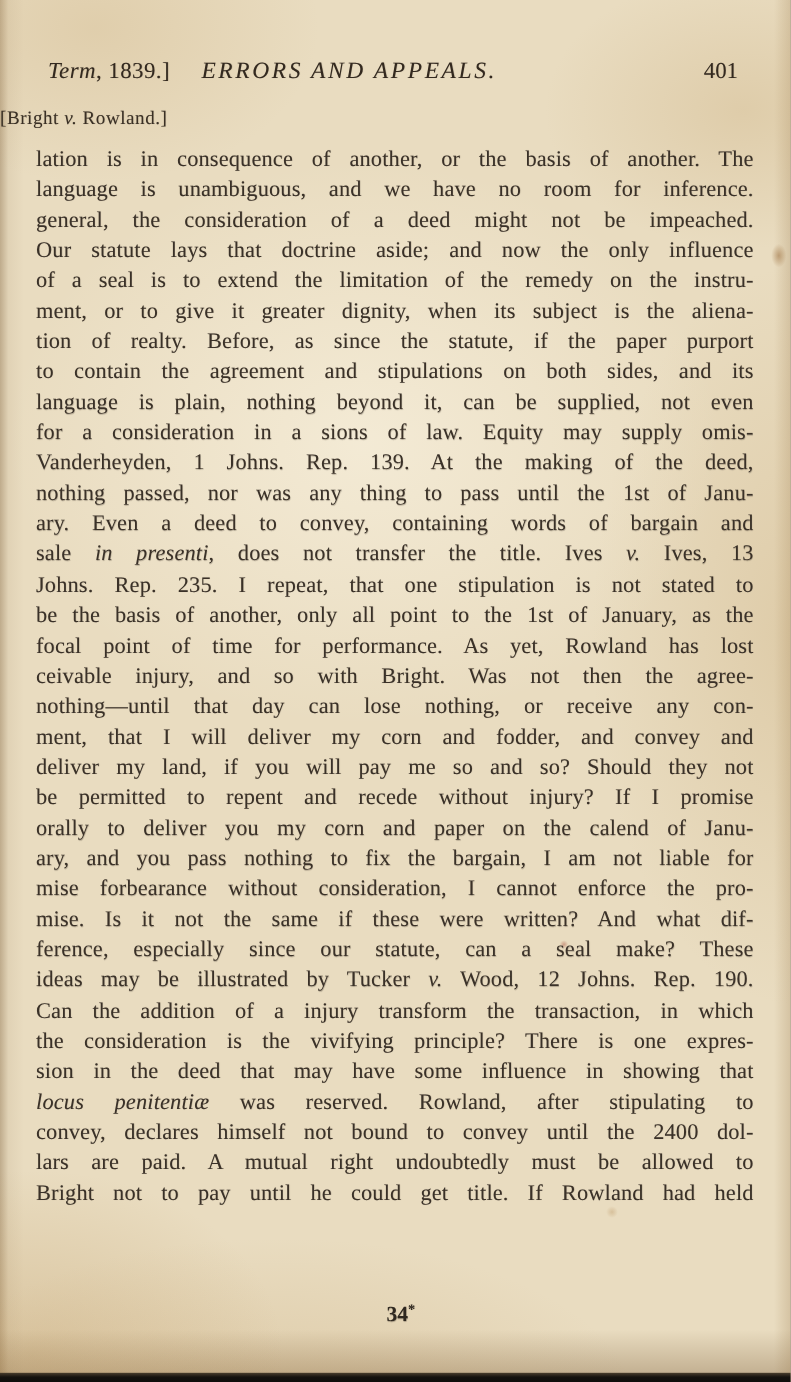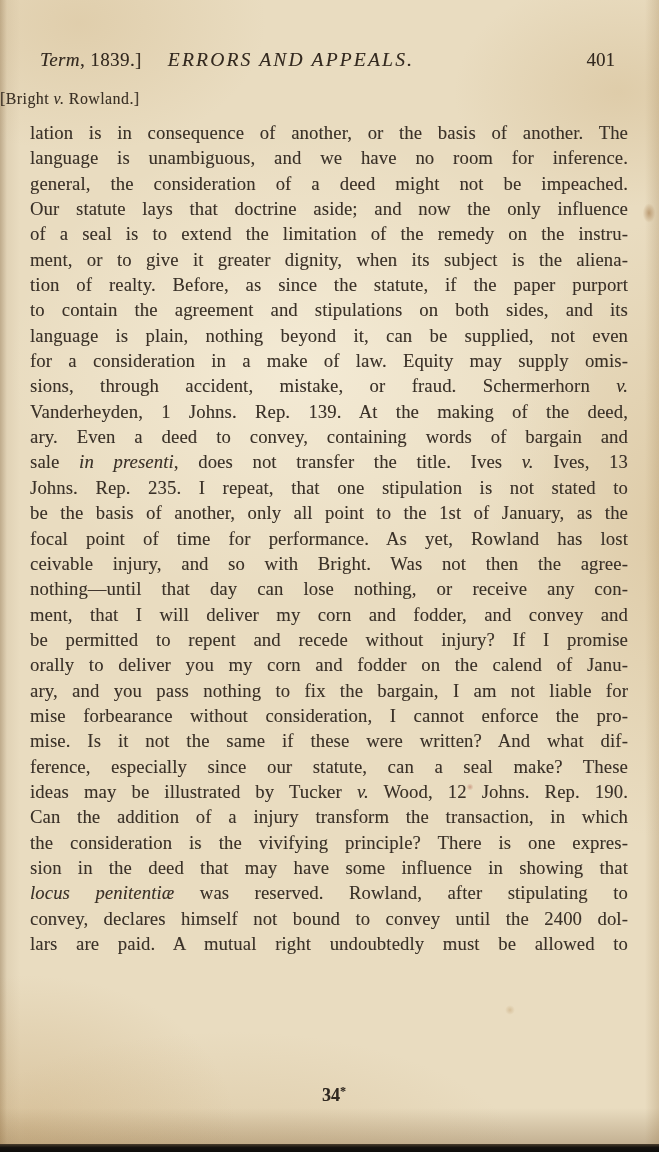--- a/index.html
+++ b/index.html
@@ -58,42 +58,44 @@
   <div class="body">
       <div class="line"><span>lation is in consequence of another, or the basis of another. The</span></div>
       <div class="line"><span>language is unambiguous, and we have no room for inference.</span></div>
       <div class="line"><span>general, the consideration of a deed might not be impeached.</span></div>
       <div class="line"><span>Our statute lays that doctrine aside; and now the only influence</span></div>
       <div class="line"><span>of a seal is to extend the limitation of the remedy on the instru-</span></div>
       <div class="line"><span>ment, or to give it greater dignity, when its subject is the aliena-</span></div>
       <div class="line"><span>tion of realty. Before, as since the statute, if the paper purport</span></div>
       <div class="line"><span>to contain the agreement and stipulations on both sides, and its</span></div>
       <div class="line"><span>language is plain, nothing beyond it, can be supplied, not even</span></div>
-      <div class="line"><span>for a consideration in a make of law. Equity may supply omis-</span></div>
-      <div class="line"><span>sions, through accident, mistake, or fraud. Schermerhorn </span><i>v.</i><span></span></div>
+      <div class="line"><span>for a consideration in a sions of law. Equity may supply omis-</span></div>
       <div class="line"><span>Vanderheyden, 1 Johns. Rep. 139. At the making of the deed,</span></div>
+      <div class="line"><span>nothing passed, nor was any thing to pass until the 1st of Janu-</span></div>
       <div class="line"><span>ary. Even a deed to convey, containing words of bargain and</span></div>
       <div class="line"><span>sale </span><i>in presenti</i><span>, does not transfer the title. Ives </span><i>v.</i><span> Ives, 13</span></div>
       <div class="line"><span>Johns. Rep. 235. I repeat, that one stipulation is not stated to</span></div>
       <div class="line"><span>be the basis of another, only all point to the 1st of January, as the</span></div>
       <div class="line"><span>focal point of time for performance. As yet, Rowland has lost</span></div>
       <div class="line"><span>ceivable injury, and so with Bright. Was not then the agree-</span></div>
       <div class="line"><span>nothing—until that day can lose nothing, or receive any con-</span></div>
       <div class="line"><span>ment, that I will deliver my corn and fodder, and convey and</span></div>
+      <div class="line"><span>deliver my land, if you will pay me so and so? Should they not</span></div>
       <div class="line"><span>be permitted to repent and recede without injury? If I promise</span></div>
-      <div class="line"><span>orally to deliver you my corn and fodder on the calend of Janu-</span></div>
+      <div class="line"><span>orally to deliver you my corn and paper on the calend of Janu-</span></div>
       <div class="line"><span>ary, and you pass nothing to fix the bargain, I am not liable for</span></div>
       <div class="line"><span>mise forbearance without consideration, I cannot enforce the pro-</span></div>
       <div class="line"><span>mise. Is it not the same if these were written? And what dif-</span></div>
       <div class="line"><span>ference, especially since our statute, can a seal make? These</span></div>
       <div class="line"><span>ideas may be illustrated by Tucker </span><i>v.</i><span> Wood, 12 Johns. Rep. 190.</span></div>
       <div class="line"><span>Can the addition of a injury transform the transaction, in which</span></div>
       <div class="line"><span>the consideration is the vivifying principle? There is one expres-</span></div>
       <div class="line"><span>sion in the deed that may have some influence in showing that</span></div>
       <div class="line"><span></span><i>locus penitentiæ</i><span> was reserved. Rowland, after stipulating to</span></div>
       <div class="line"><span>convey, declares himself not bound to convey until the 2400 dol-</span></div>
       <div class="line"><span>lars are paid. A mutual right undoubtedly must be allowed to</span></div>
+      <div class="line"><span>Bright not to pay until he could get title. If Rowland had held</span></div>
     </div>
 
   <div class="footer"><span>34</span><sup>*</sup></div>
 
   <div class="bottom-edge"></div>
 </div>
 
 </body></html>

